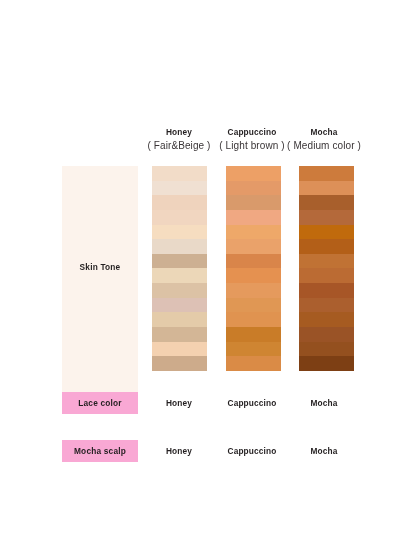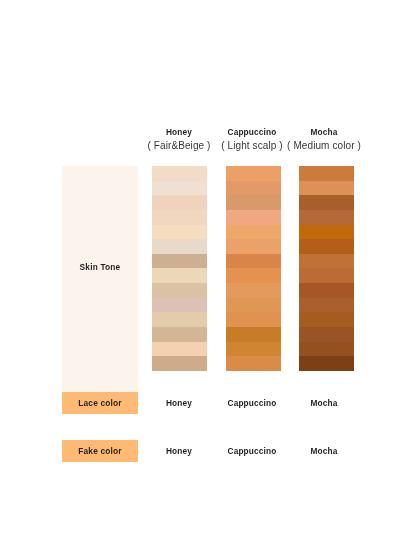--- a/index.html
+++ b/index.html
@@ -96,21 +96,21 @@
     flex: 1 1 0;
     width: 100%;
   }
   #col-honey      { left: 152px; }
   #col-cappuccino { left: 226px; }
   #col-mocha      { left: 299px; }
 
   
   .row-chip {
     position: absolute;
-    background: #fdba74;
+    background: #f9a8d4;
     width: 76px;
     height: 22px;
     line-height: 22px;
     text-align: center;
     font-size: 8.3px;
     font-weight: 700;
     color: #231f20;
     letter-spacing: 0.2px;
   }
   #chip-lace  { left: 62px; top: 392px; }
@@ -140,21 +140,21 @@
 <div class="page">
 
 
   <div class="col-head" id="head-honey">
     <div class="name">Honey</div>
     <div class="sub">( Fair&amp;Beige )</div>
   </div>
 
   <div class="col-head" id="head-cappuccino">
     <div class="name">Cappuccino</div>
-    <div class="sub">( Light scalp )</div>
+    <div class="sub">( Light brown )</div>
   </div>
 
   <div class="col-head" id="head-mocha">
     <div class="name">Mocha</div>
     <div class="sub">( Medium color )</div>
   </div>
 
   <div class="skin-panel" style="background: rgb(252, 243, 236);">
     <div class="skin-panel-label">Skin Tone</div>
   </div>
@@ -208,18 +208,18 @@
       <div class="swatch" style="background: rgb(154, 83, 38);"></div>
       <div class="swatch" style="background: rgb(148, 80, 31);"></div>
       <div class="swatch" style="background: rgb(125, 63, 20);"></div>
     </div>
 
   <div class="row-chip" id="chip-lace">Lace color</div>
   <div class="row-cell" id="lace-honey">Honey</div>
   <div class="row-cell" id="lace-cappuccino">Cappuccino</div>
   <div class="row-cell" id="lace-mocha">Mocha</div>
 
-  <div class="row-chip" id="chip-scalp">Fake color</div>
+  <div class="row-chip" id="chip-scalp">Mocha scalp</div>
   <div class="row-cell" id="scalp-honey">Honey</div>
   <div class="row-cell" id="scalp-cappuccino">Cappuccino</div>
   <div class="row-cell" id="scalp-mocha">Mocha</div>
 
 </div>
 
 </body></html>

